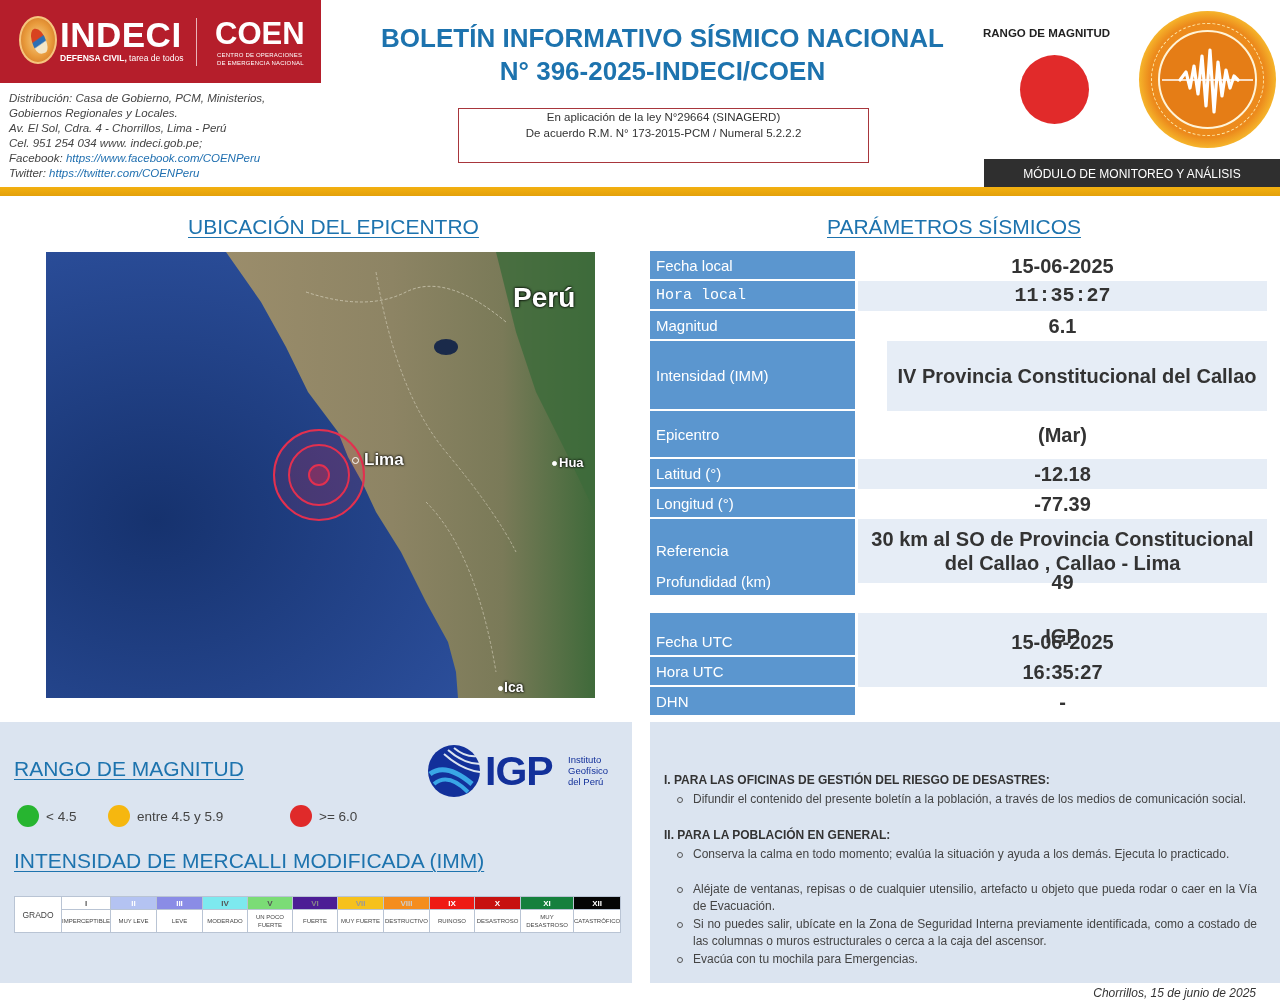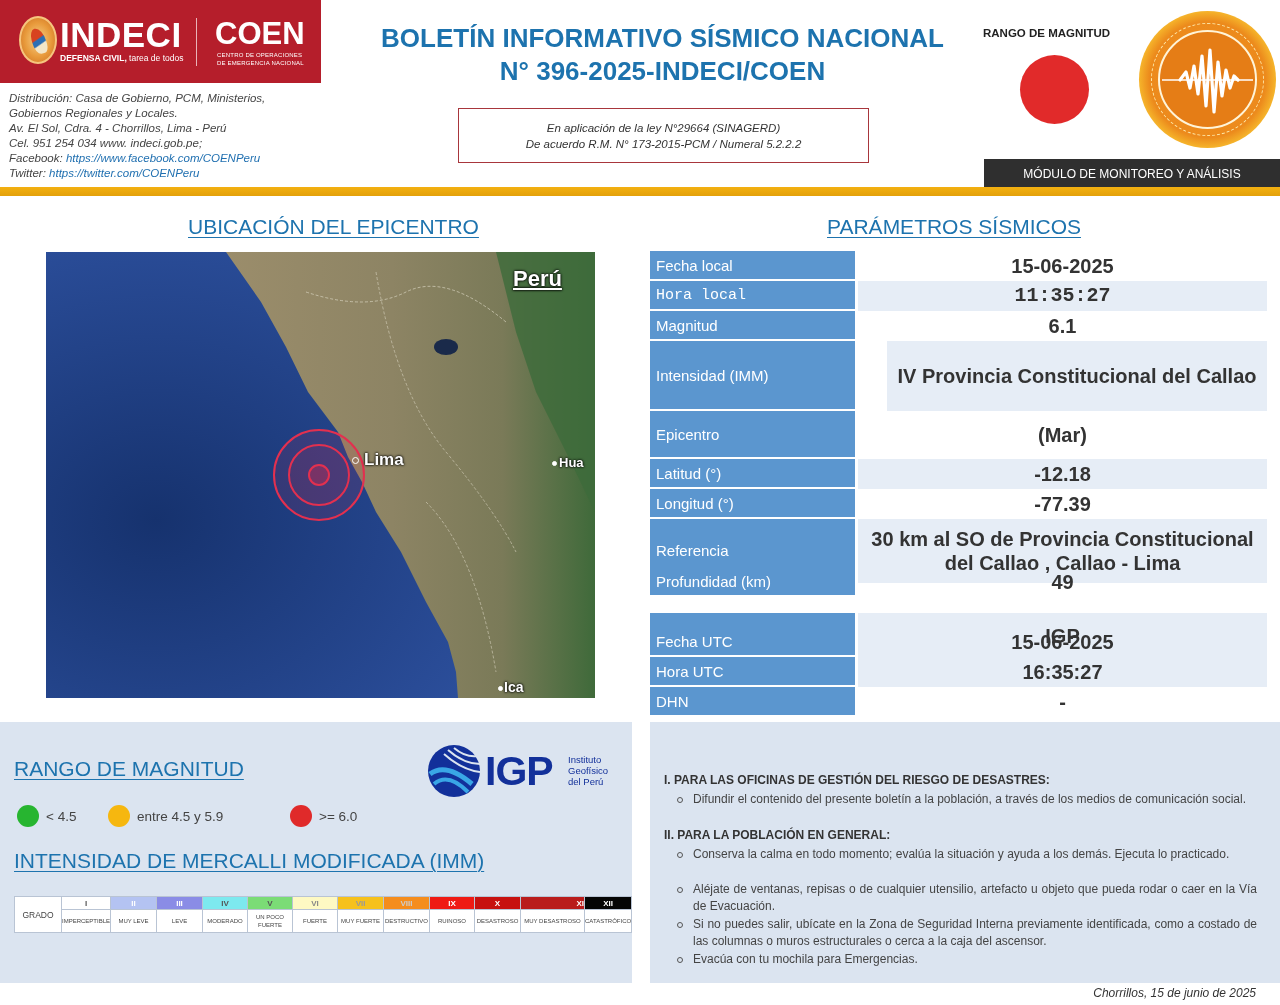--- a/index.html
+++ b/index.html
@@ -18,21 +18,21 @@
   .indeci-tag span { font-weight: normal; }
   .brand-divider { position: absolute; left: 196px; top: 18px; width: 1px; height: 48px; background: #e9b3b8; }
   .coen-word { position: absolute; left: 215px; top: 18px; color: #fff; font-weight: bold; font-size: 31px; line-height: 32px; }
   .coen-sub { position: absolute; left: 217px; top: 51px; color: #fff; font-size: 6px; line-height: 8px; letter-spacing: 0.2px; }
 
   .dist-block { position: absolute; left: 9px; top: 91px; font-size: 11.5px; font-style: italic; color: #444; line-height: 15px; }
   .dist-block a { color: #1f6fb0; text-decoration: none; }
 
   .main-title { position: absolute; left: 340px; top: 22px; width: 645px; text-align: center; color: #1d73ae; font-weight: bold; font-size: 26px; line-height: 33px; }
   .law-box { position: absolute; left: 458px; top: 108px; width: 411px; height: 55px; border: 1px solid #a8363c; text-align: center;
-    font-size: 11.5px; line-height: 16px; padding-top: 11px; color: #333; font-style: italic; }
+    font-size: 11.5px; line-height: 16px; color: #333; }
 
   .mag-title { position: absolute; left: 983px; top: 27px; font-size: 11.5px; font-weight: bold; color: #222; }
   .mag-dot { position: absolute; left: 1020px; top: 55px; width: 69px; height: 69px; border-radius: 50%; background: #e12a2a; }
   .seismo-badge { position: absolute; left: 1139px; top: 11px; width: 137px; height: 137px; border-radius: 50%;
     background: radial-gradient(circle, #f29022 0%, #ec8a1c 60%, #f5b22a 70%, #f8c13b 100%); }
   .seismo-badge .ring { position: absolute; left: 12px; top: 12px; width: 113px; height: 113px; border-radius: 50%; border: 1px dashed #fde6a6; }
   .seismo-badge .inner { position: absolute; left: 19px; top: 19px; width: 99px; height: 99px; border-radius: 50%; border: 2px solid #fff4d8; background: #e57d16; }
   .seismo-badge svg { position: absolute; left: 19px; top: 19px; }
   .module-bar { position: absolute; left: 984px; top: 159px; width: 296px; height: 28px; background: #2f2f2f; color: #fff;
     font-size: 12px; text-align: center; line-height: 30px; }
@@ -43,21 +43,21 @@
   .t-epicentro { left: 188px; top: 215px; }
   .t-parametros { left: 827px; top: 215px; }
 
   
   .map { position: absolute; left: 46px; top: 252px; width: 549px; height: 446px; overflow: hidden;
     background:
       radial-gradient(ellipse 220px 300px at 120px 320px, #13306a 0%, rgba(19,48,106,0) 100%),
       linear-gradient(105deg, #1e3f86 0%, #2a4d98 35%, #3759a3 52%, rgba(0,0,0,0) 52%); }
   .map .land { position: absolute; inset: 0; }
   .map .label { position: absolute; color: #fff; font-weight: bold; text-shadow: 0 0 3px #000, 0 0 2px #000; }
-  .map .peru { left: 467px; top: 14px; font-size: 22px; text-decoration: underline; }
+  .map .peru { left: 467px; top: 30px; font-size: 28px; }
   .map .lima { left: 318px; top: 198px; font-size: 17px; }
   .map .hua { left: 513px; top: 203px; font-size: 13px; }
   .map .ica { left: 458px; top: 427px; font-size: 14px; }
   .map .dot { position: absolute; width: 7px; height: 7px; border-radius: 50%; border: 1.5px solid #fff; }
   .quake-rings { position: absolute; left: 226px; top: 176px; }
 
   
   .panel { position: absolute; background: #dbe4f0; }
   .panel-left { left: 0; top: 722px; width: 632px; height: 261px; }
   .panel-right { left: 650px; top: 722px; width: 630px; height: 261px; }
@@ -274,26 +274,26 @@
 
 <table class="imm-table">
   <tbody>
       <tr>
     <td class="grado" rowspan="2">GRADO</td>
     <td class="roman" style="width:47px;background:#ffffff;color:#555;">I</td>
     <td class="roman" style="width:46px;background:#b4c3f2;">II</td>
     <td class="roman" style="width:46px;background:#8a8ce6;">III</td>
     <td class="roman" style="width:45px;background:#7de9ef;color:#555;">IV</td>
     <td class="roman" style="width:45px;background:#7bdc76;color:#555;">V</td>
-    <td class="roman" style="width:45px;background:#fef9c3;color:#888;">VI</td>
+    <td class="roman" style="width:45px;background:#4c1d95;color:#888;">VI</td>
     <td class="roman" style="width:46px;background:#f6c11c;color:#999;">VII</td>
     <td class="roman" style="width:46px;background:#f58d1d;color:#ccc;">VIII</td>
     <td class="roman" style="width:45px;background:#ef1a14;">IX</td>
     <td class="roman" style="width:46px;background:#c7110f;">X</td>
-    <td class="roman" style="width:64px;background:#b91c1c;text-align:right;">XI</td>
+    <td class="roman" style="width:53px;background:#15803d;">XI</td>
     <td class="roman" style="width:45px;background:#050505;">XII</td>
   </tr>
   <tr>
     <td class="desc">IMPERCEPTIBLE</td>
     <td class="desc">MUY LEVE</td>
     <td class="desc">LEVE</td>
     <td class="desc">MODERADO</td>
     <td class="desc">UN POCO FUERTE</td>
     <td class="desc">FUERTE</td>
     <td class="desc">MUY FUERTE</td>

